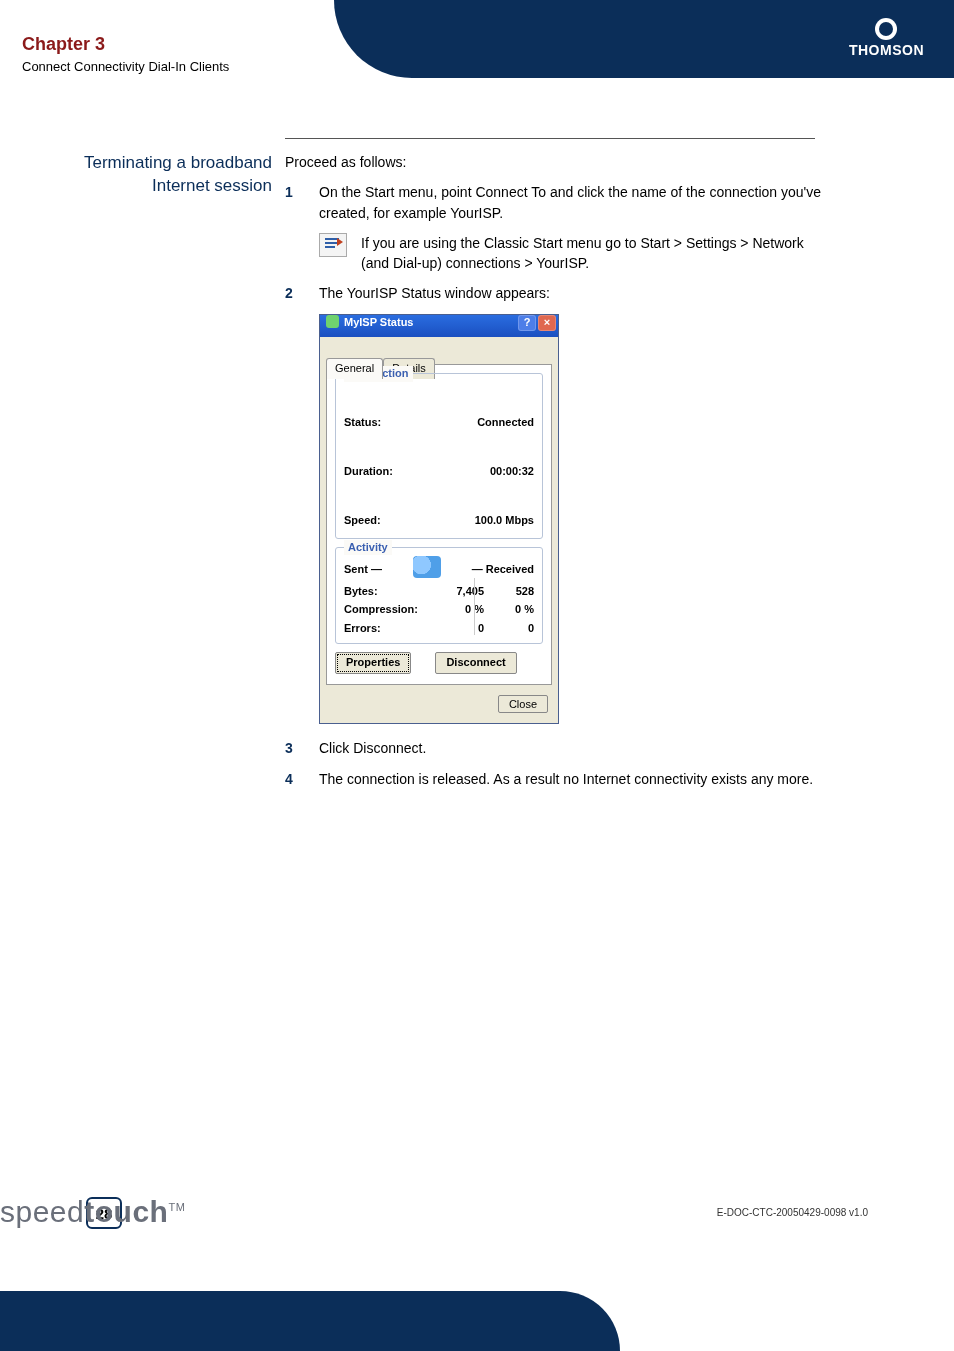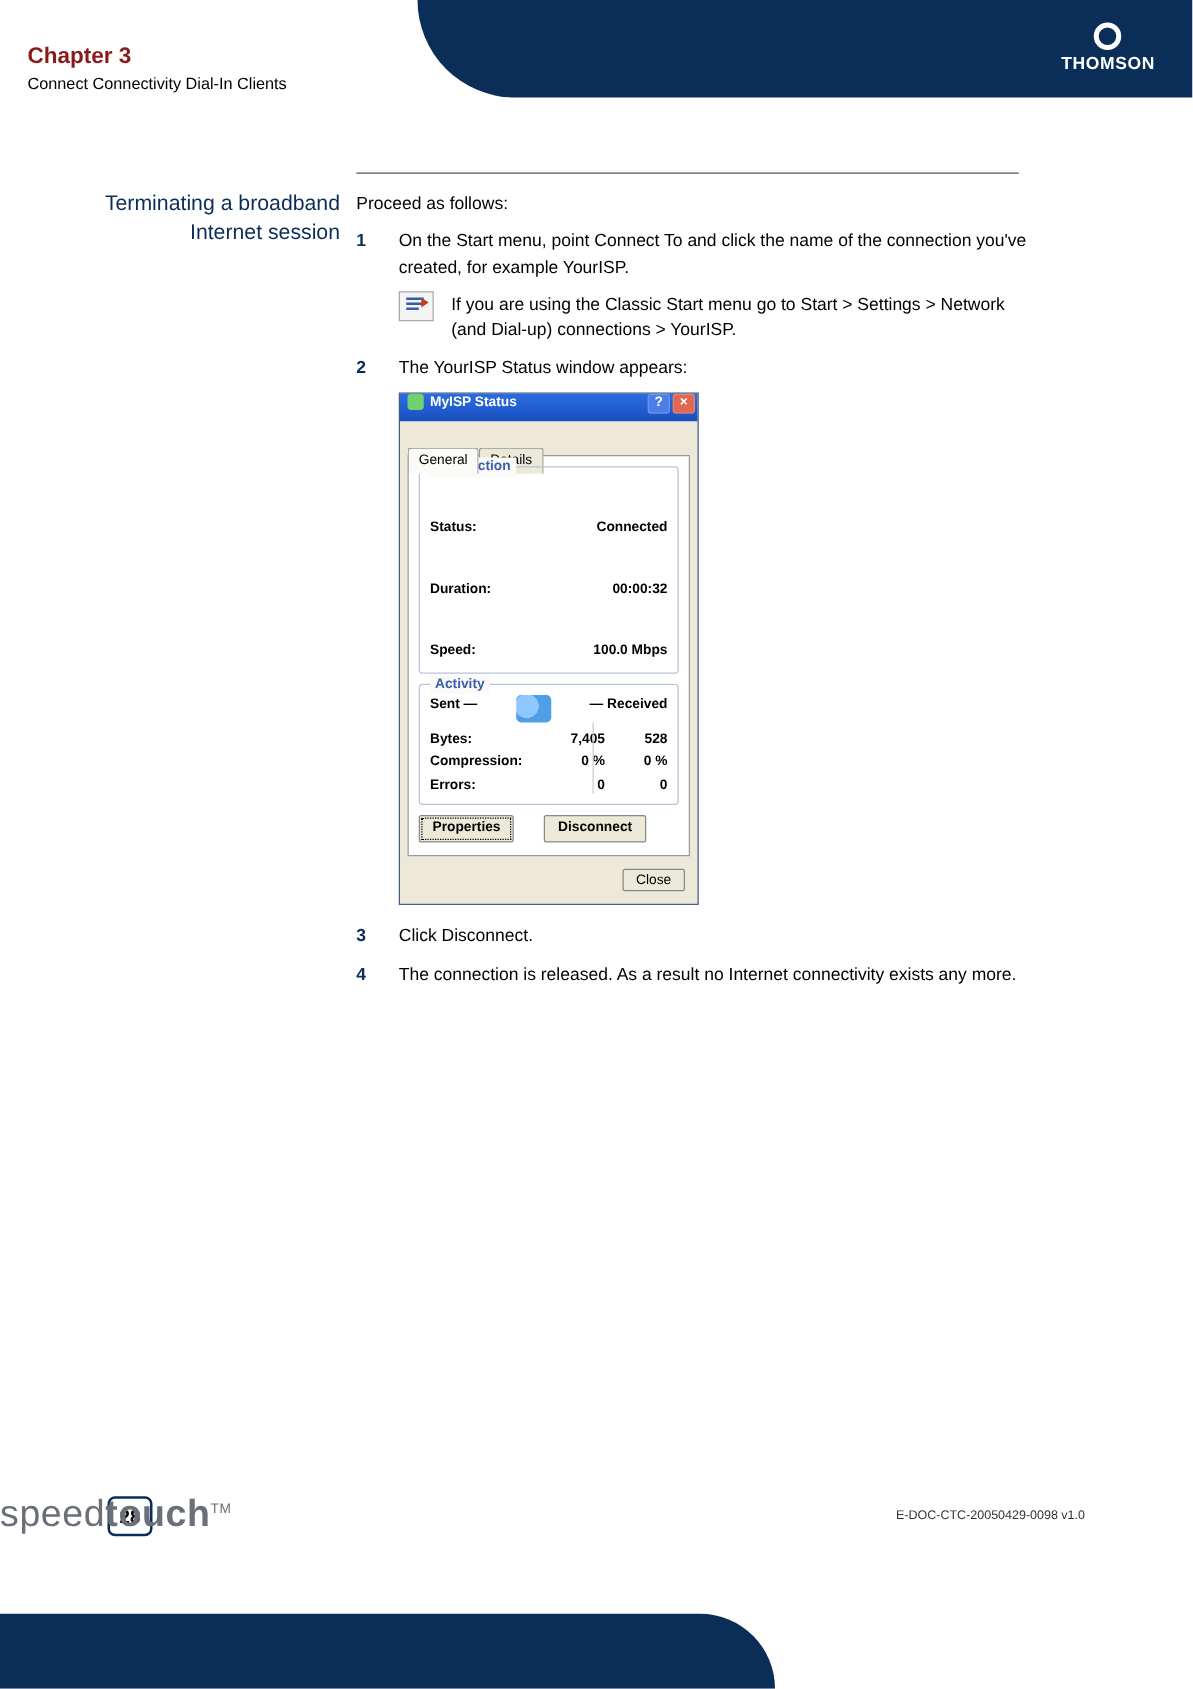--- a/index.html
+++ b/index.html
@@ -190,21 +190,21 @@
   .xp-row {
     display: flex;
     font-size: 11px;
     margin-bottom: 3px;
     margin-top: 33px;
   }
   .xp-row .lab { flex: 1; }
   .xp-row .val { text-align: right; }
   .xp-activity-head {
     display: flex;
-    align-items: flex-start;
+    align-items: flex-end;
     justify-content: space-between;
     margin-bottom: 6px;
     font-size: 11px;
   }
   .xp-act-icon {
     width: 28px; height: 22px;
     background: radial-gradient(circle at 30% 40%, #8fc8ff 0 40%, #4f9fe8 41% 100%);
     border-radius: 4px;
     position: relative;
   }

